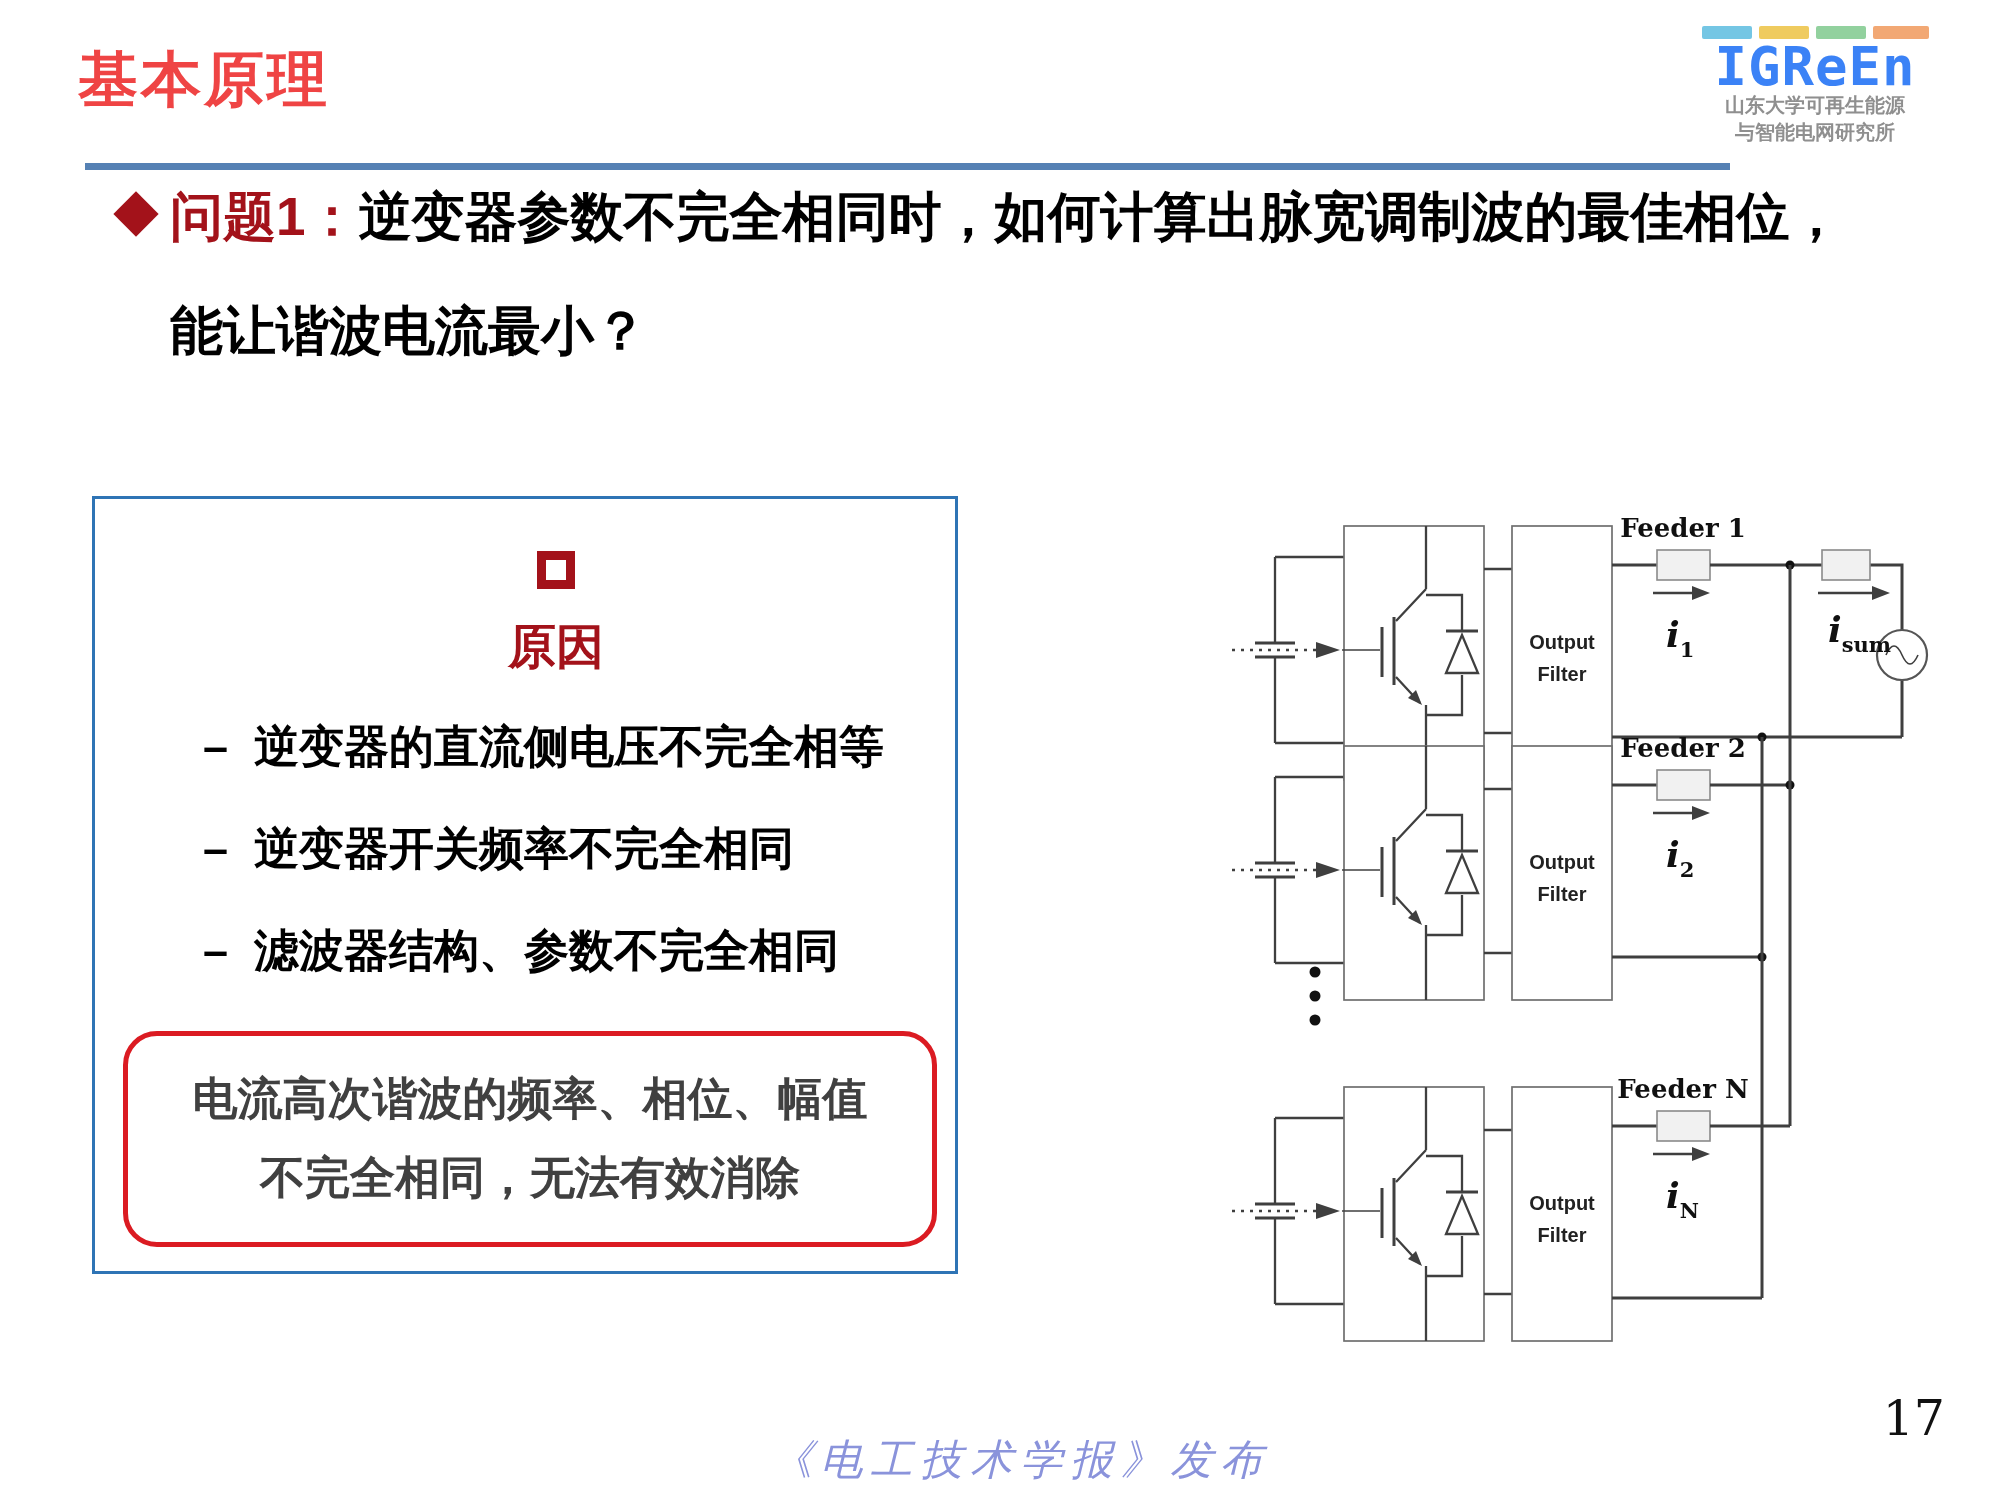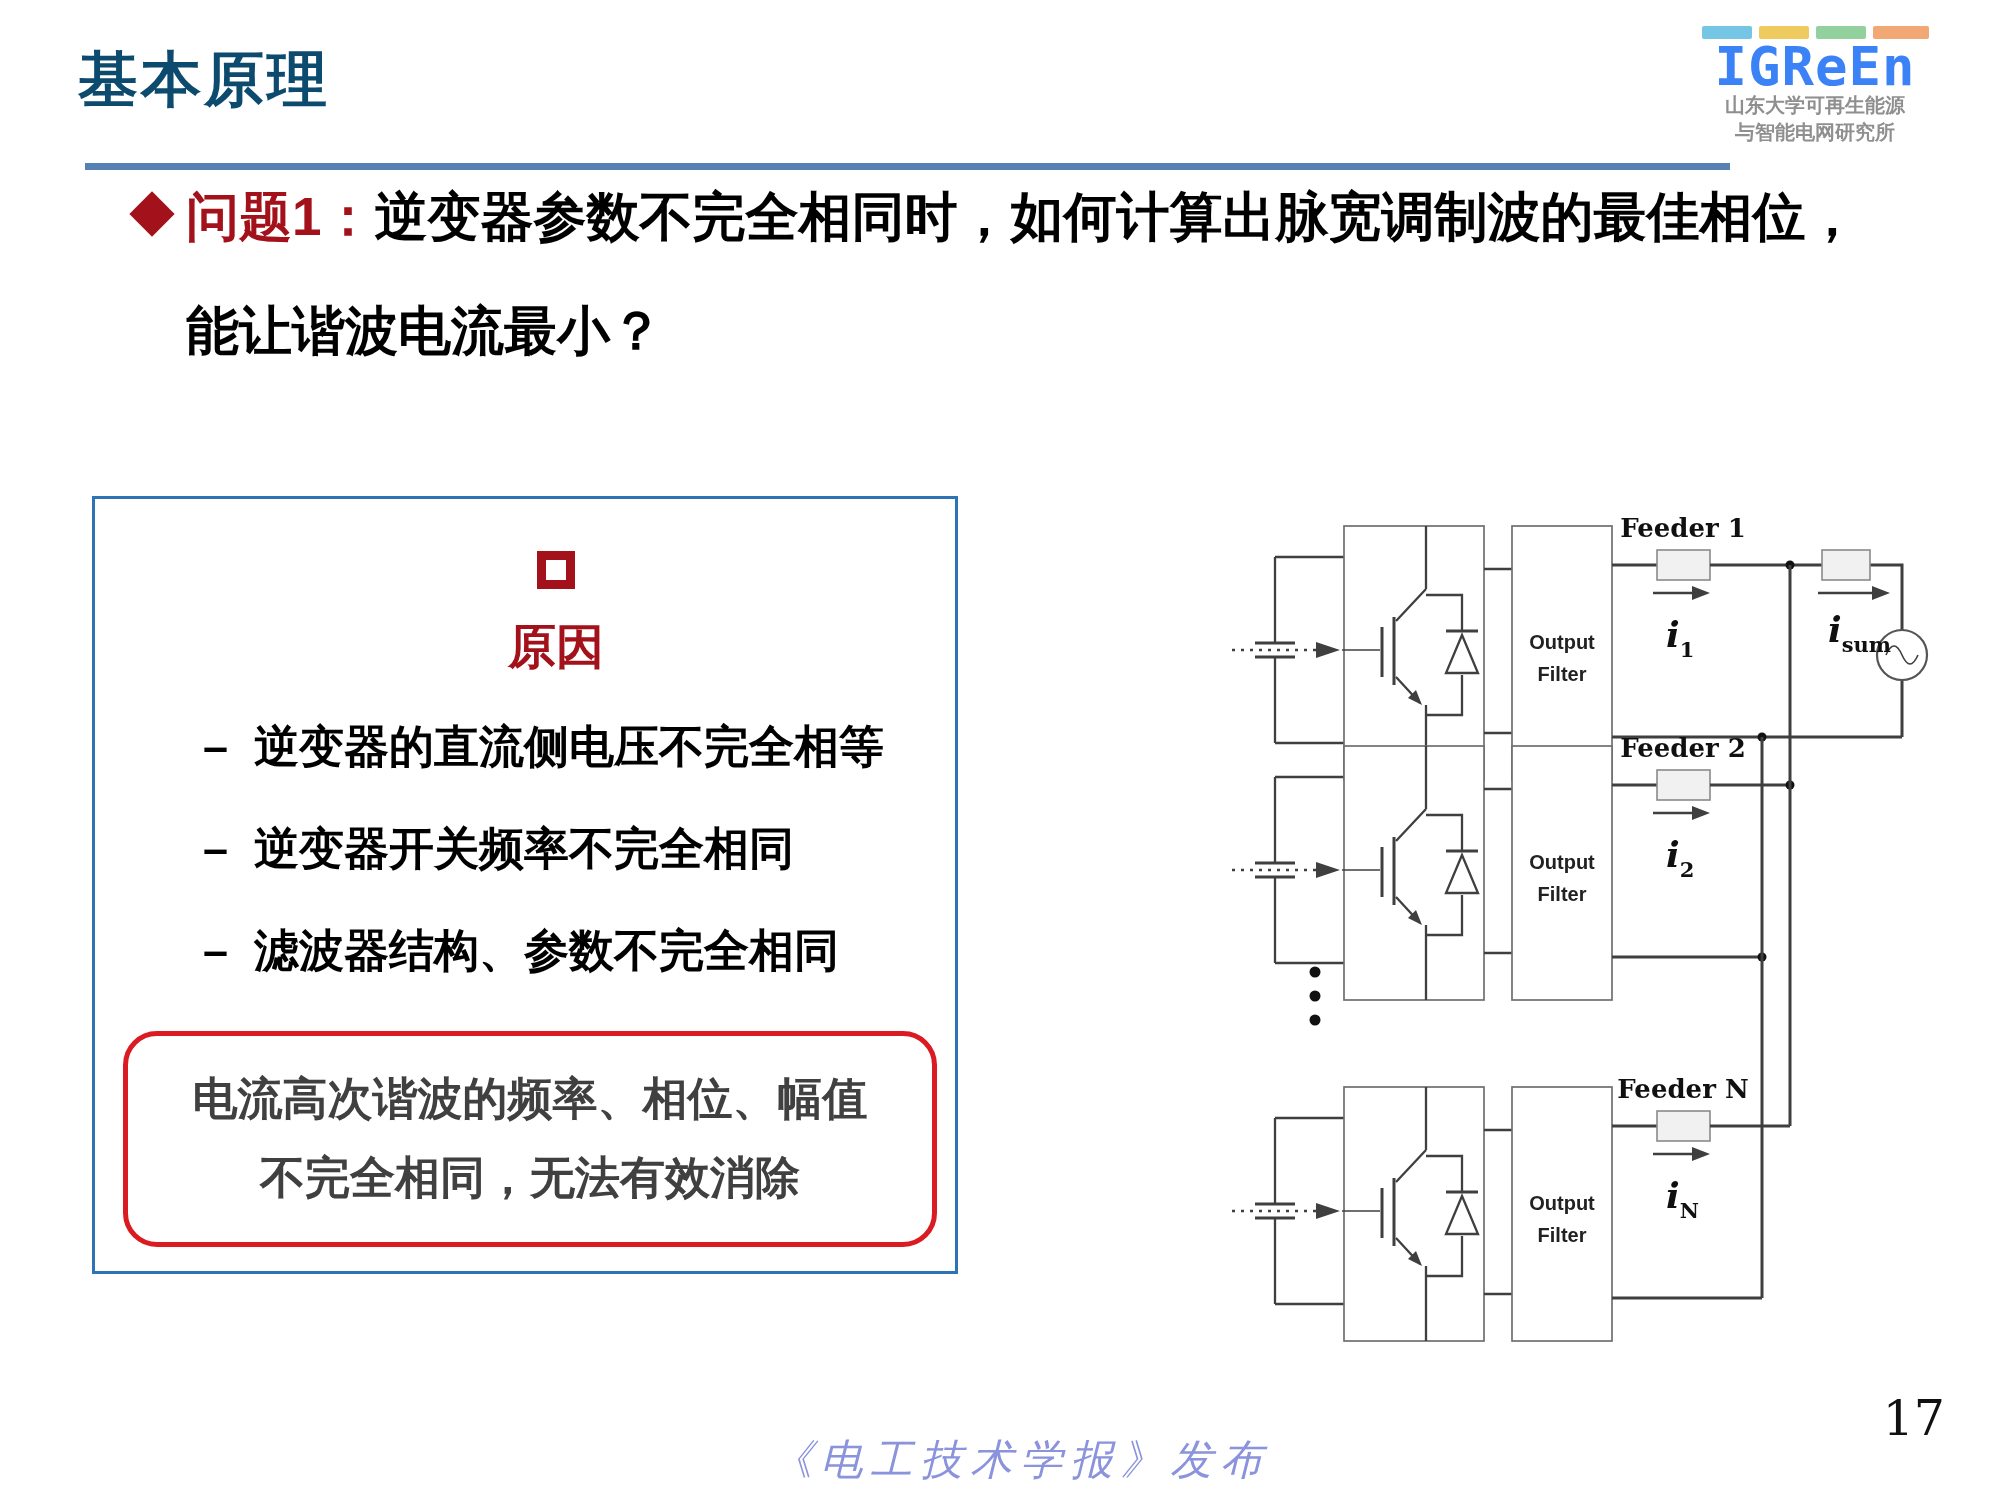--- a/index.html
+++ b/index.html
@@ -1,36 +1,36 @@
 <!DOCTYPE html>
 <html><head>
 <meta charset="utf-8">
 <style>
   html,body{margin:0;padding:0;background:#888;}
   .slide{position:relative;width:2001px;height:1501px;background:#ffffff;overflow:hidden;
          font-family:"Liberation Sans",sans-serif;}
 
   
   .page-title{position:absolute;left:78px;top:40px;font-size:60px;font-weight:bold;
-              color:#0c4a6e;letter-spacing:3px;}
+              color:#ef4444;letter-spacing:3px;}
   .title-rule{position:absolute;left:85px;top:163px;width:1645px;height:7px;background:#5581B4;}
 
   .logo{position:absolute;right:46px;top:26px;width:280px;text-align:center;}
   .logo-bars{display:flex;justify-content:center;gap:7px;margin-bottom:2px;}
   .logo-bars span{height:13px;border-radius:2px;}
   .bar-blue{width:50px;background:#74C6E4;}
   .bar-yellow{width:50px;background:#EFCB5F;}
   .bar-green{width:50px;background:#92D19E;}
   .bar-orange{width:56px;background:#F2A874;}
   .logo-brand{font-family:"DejaVu Sans Mono",monospace;font-weight:bold;font-size:54px;
               line-height:0.95;color:#3b82f6;letter-spacing:1px;}
   .logo-line{font-size:20px;font-weight:bold;color:#8f8f8f;line-height:1.35;}
 
   
-  .question{position:absolute;left:132px;top:182px;width:1790px;display:flex;gap:18px;}
+  .question{position:absolute;left:116px;top:182px;width:1790px;display:flex;gap:18px;}
   .diamond{flex:none;width:32px;height:32px;background:#A3121A;transform:rotate(45deg);
            margin-top:16px;margin-left:4px;}
   .q-text{font-size:53px;font-weight:bold;color:#000;}
   .q-line{display:block;line-height:70px;}
   .q-line2{margin-top:44px;}
   .q-label{color:#A3121A;}
 
   
   .reason-panel{position:absolute;left:92px;top:496px;width:866px;height:778px;
                 border:3px solid #2E74B5;box-sizing:border-box;background:#fff;}

